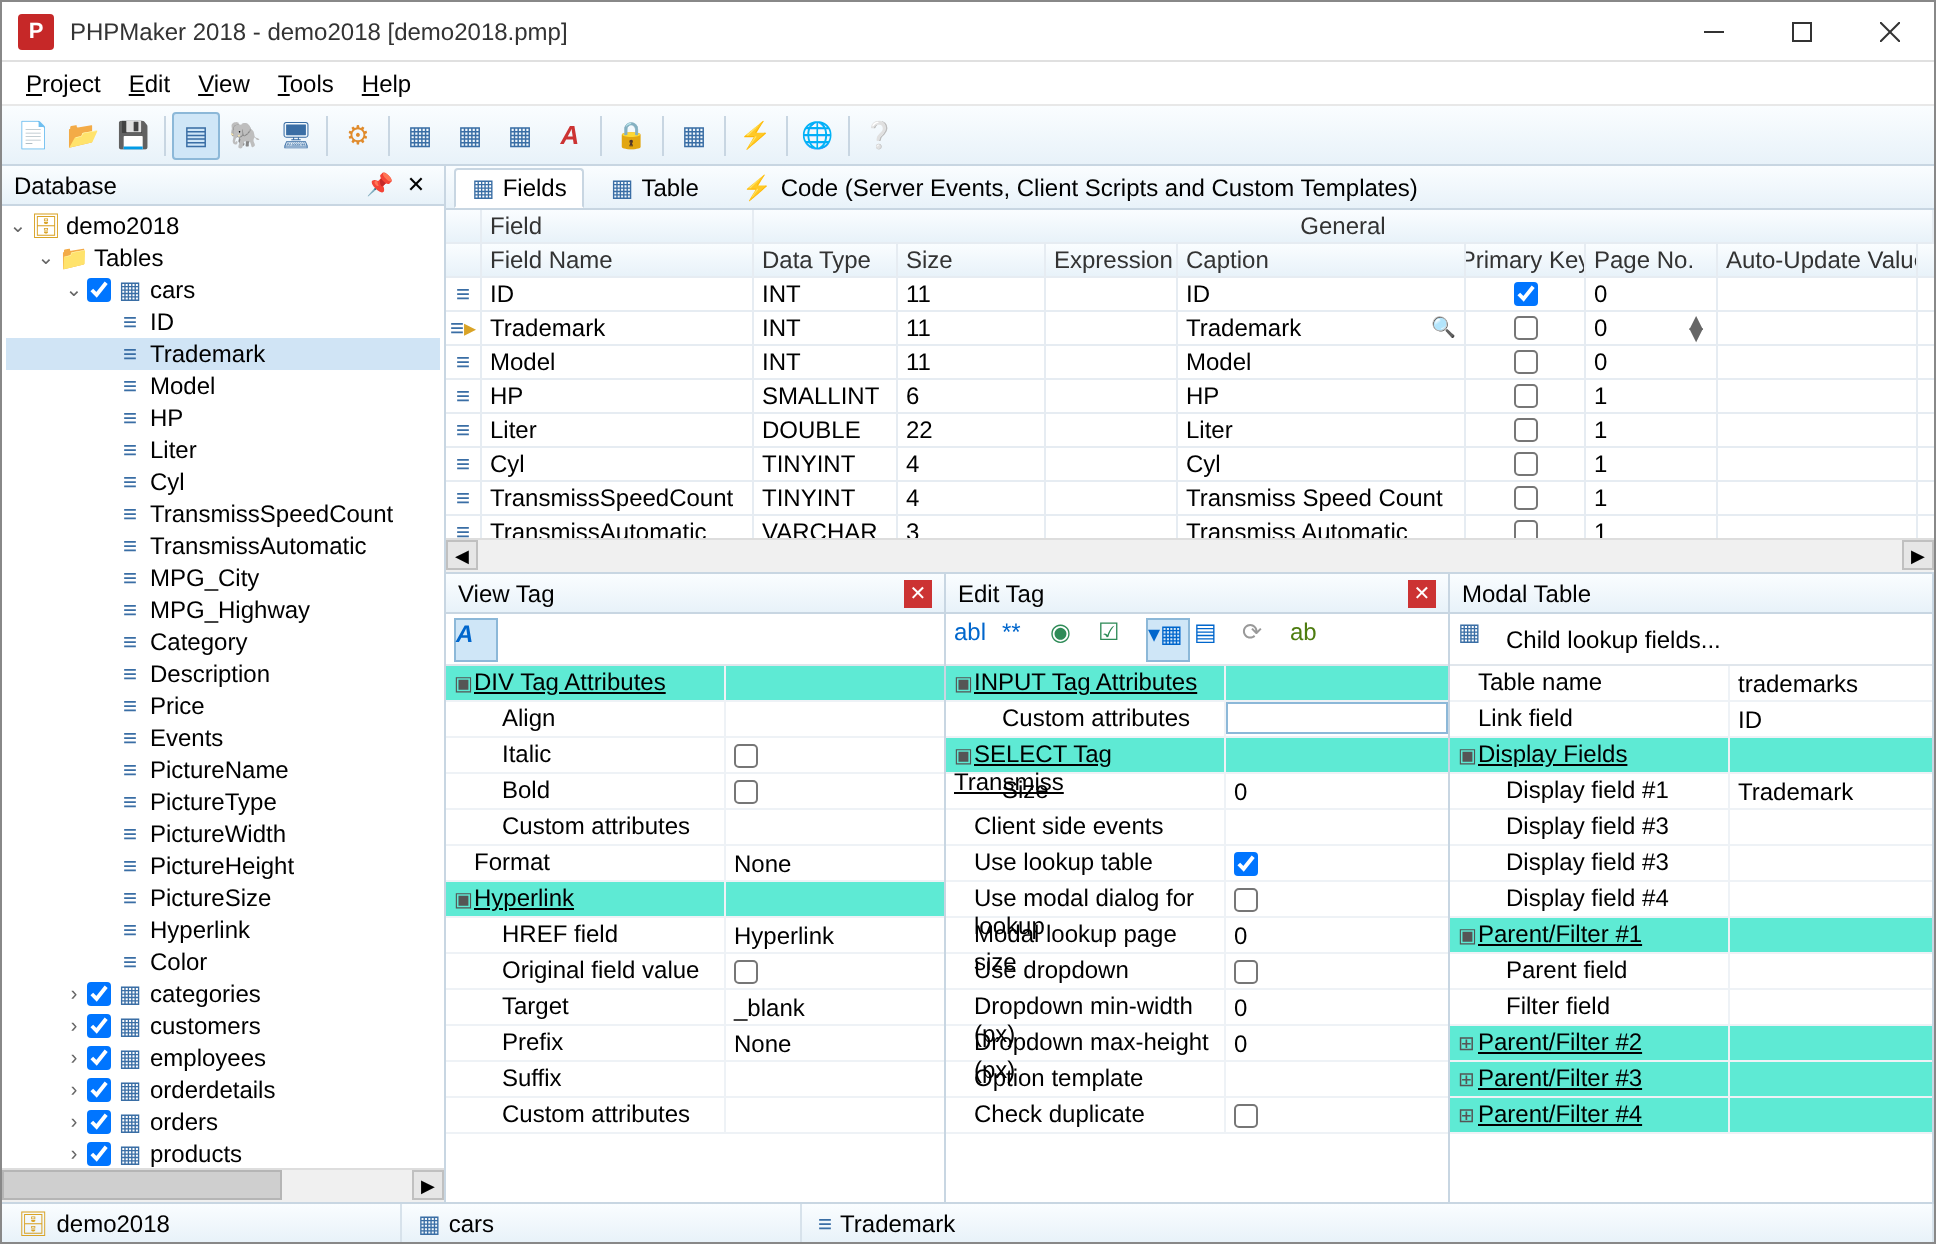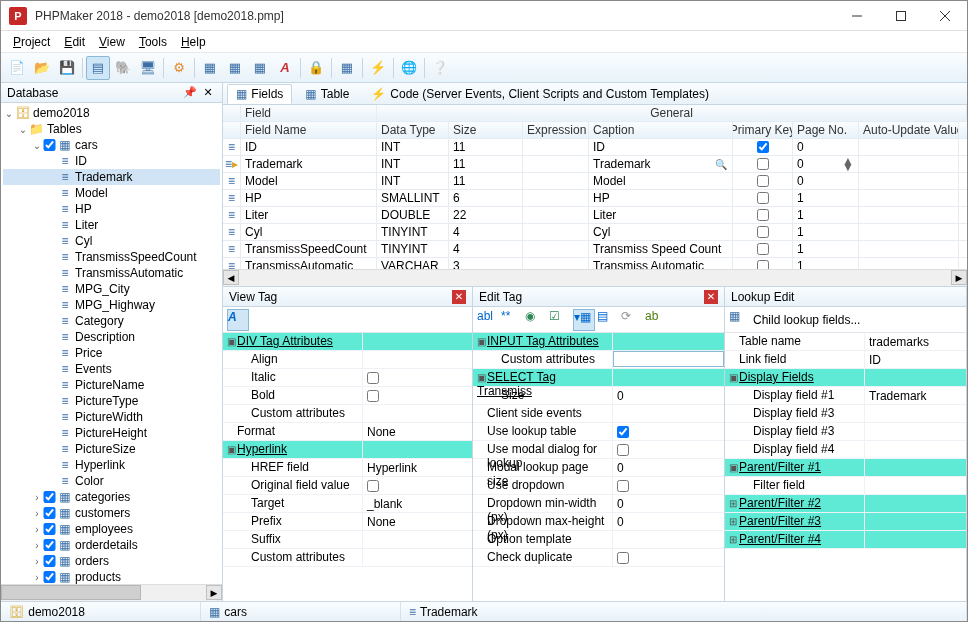--- a/index.html
+++ b/index.html
@@ -651,21 +651,21 @@
               <div class="plabel" style="padding-left:14px;">Check duplicate</div>
               <div class="pvalue">
                 <input type="checkbox" class="chk-sm" style="">
               </div>
             </div>
         </div>
       </div>
 
       <div class="prop-panel lookup">
         <div class="pp-header">
-          <span>Lookup Edit</span>
+          <span>Modal Table</span>
         </div>
         <div class="pp-toolbar">
           <div class="tbtn icon-color-blue">▦</div>
           <span style="cursor:pointer;">Child lookup fields...</span>
         </div>
         <div class="pp-body">
           <div class="prop-row">
               <div class="plabel" style="padding-left:14px;">Table name</div>
               <div class="pvalue">trademarks</div>
             </div>
@@ -688,20 +688,24 @@
           <div class="prop-row indent2">
               <div class="plabel">Display field #3</div>
               <div class="pvalue"></div>
             </div>
           <div class="prop-row indent2">
               <div class="plabel">Display field #4</div>
               <div class="pvalue"></div>
             </div>
           <div class="prop-row section">
               <div class="plabel"><span class="tw">▣</span><span>Parent/Filter #1</span></div>
+              <div class="pvalue"></div>
+            </div>
+          <div class="prop-row indent2">
+              <div class="plabel">Parent field</div>
               <div class="pvalue"></div>
             </div>
           <div class="prop-row indent2">
               <div class="plabel">Filter field</div>
               <div class="pvalue"></div>
             </div>
           <div class="prop-row section">
               <div class="plabel"><span class="tw">⊞</span><span>Parent/Filter #2</span></div>
               <div class="pvalue"></div>
             </div>

